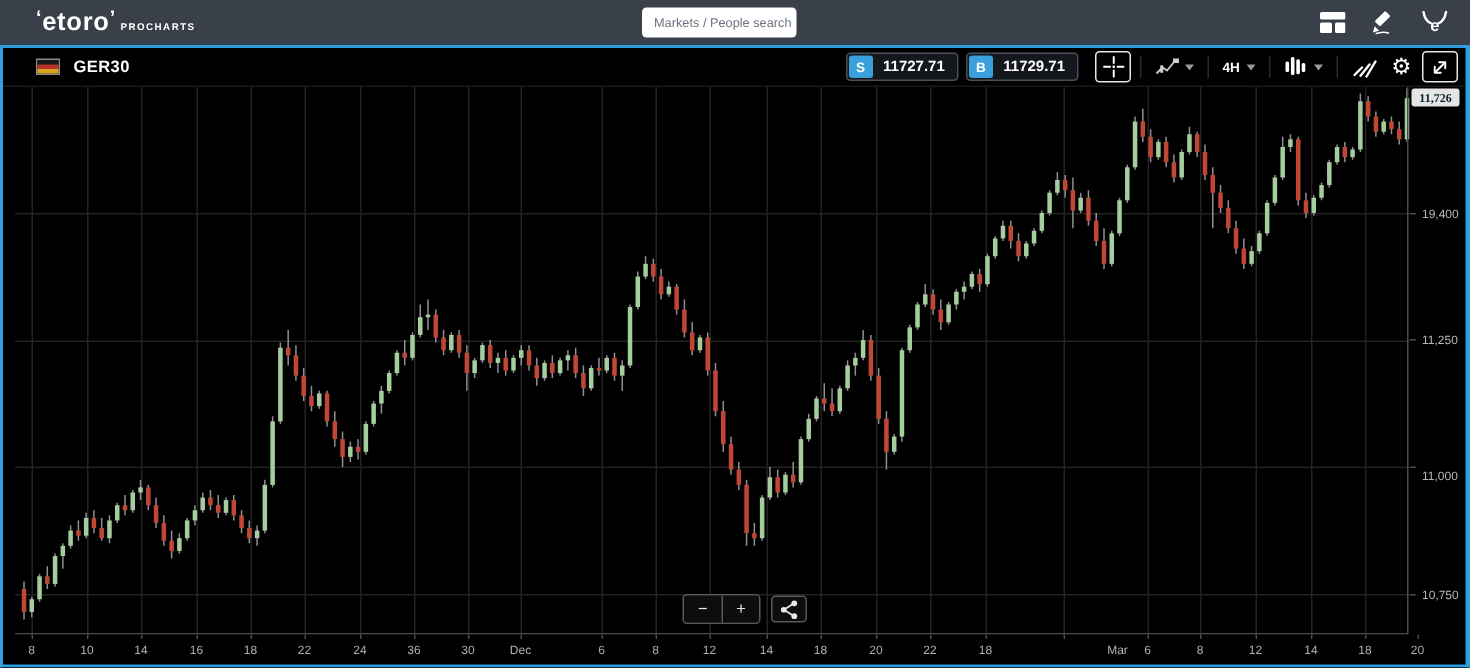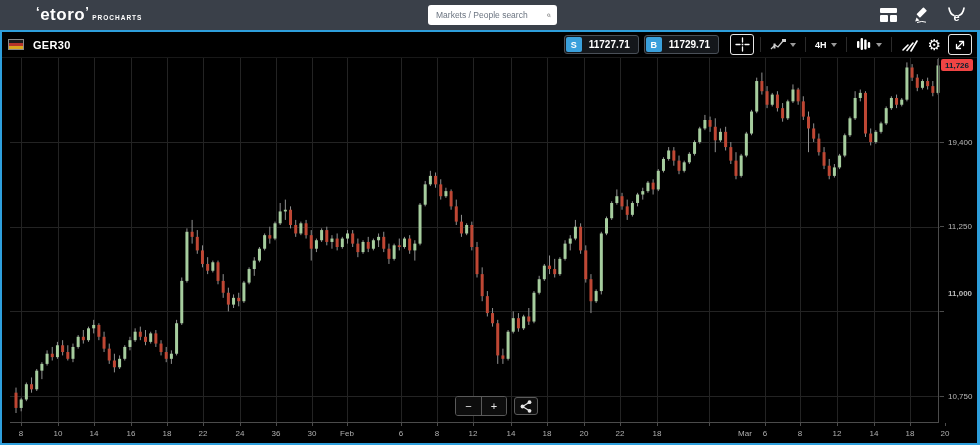--- a/index.html
+++ b/index.html
@@ -2,43 +2,43 @@
 <html><head>
 <meta charset="utf-8">
 <style>
   * { box-sizing: border-box; margin: 0; padding: 0; }
   html,body { width: 980px; height: 445px; background:#000; overflow:hidden;
     font-family:"Liberation Sans", sans-serif; }
 
   
   .header { position:relative; width:980px; height:30px; background:#3a4049;
     display:flex; align-items:center; }
-  .logo { display:flex; align-items:baseline; margin-left:36px; cursor:pointer;text-align:right; }
+  .logo { display:flex; align-items:baseline; margin-left:24px; cursor:pointer;text-align:right; }
   .logo-main { color:#fff; font-size:17px; font-weight:bold; letter-spacing:.5px; }
   .logo-main .horn { font-size:13px; position:relative; top:-4px; font-weight:bold; }
   .logo-sub { color:#fff; font-size:6.5px; font-weight:bold; letter-spacing:1px; margin-left:3px; }
-  .search-box { position:absolute; left:428px; top:5px; width:129px; height:20px;
+  .search-box { position:absolute; left:428px; top:5px; width:103px; height:20px;
     background:#fff; border-radius:3px; display:flex; align-items:center; }
   .search-box input { flex:1; border:none; outline:none; background:transparent;
     font-size:8.5px; color:#444; padding-left:8px; font-family:"Liberation Sans",sans-serif; }
   .search-box input::placeholder { color:#6b7480; }
   .search-box svg { margin-right:6px; }
   .header-icons { position:absolute; right:14px; top:0; height:30px; display:flex;
     align-items:center; gap:17px; }
   .hicon { cursor:pointer; display:flex; align-items:center; }
 
   .accent-line { width:980px; height:2px; background:#2e9fdc; }
 
   
   .window { position:relative; width:980px; height:413px; background:#000;
     border-left:2px solid #2e9fdc; border-right:3px solid #2e9fdc; border-bottom:2px solid #2e9fdc; }
 
   
   .toolbar { height:26px; display:flex; align-items:center; border-bottom:1px solid #181818; }
-  .instrument { display:flex; align-items:center; margin-left:6px; cursor:pointer; }
+  .instrument { display:flex; align-items:center; margin-left:22px; cursor:pointer; }
   .flag { width:16px; height:11px; border:1px solid #8a8a8a; margin-right:9px; display:block; }
   .flag .st { height:3px; }
   .instr-name { color:#fff; font-size:11px; font-weight:bold; letter-spacing:.3px; }
   .tb-right { margin-left:auto; display:flex; align-items:center; margin-right:5px; }
   .sb-group { display:flex; align-items:center; background:#14171b; border:1px solid #4a5058;
     border-radius:3px; height:19px; padding:1px; margin-right:5px; cursor:pointer; }
   .sb-letter { width:16px; height:15px; background:#3aa0dc; border-radius:2px; color:#fff;
     font-size:9px; font-weight:bold; display:flex; align-items:center; justify-content:center; }
   .sb-price { color:#fff; font-size:10px; font-weight:bold; padding:0 7px; }
   .tb-sep { width:1px; height:15px; background:#2b2b2b; margin:0 6px; }
@@ -49,23 +49,23 @@
     border-top:4px solid #9a9a9a; margin-left:4px; }
   .tf-label { color:#fff; font-size:9px; font-weight:bold; }
   .gear-glyph { color:#fff; font-size:15px; line-height:1; }
 
   
   .chart-region { position:relative; width:975px; height:385px; }
   #plot { position:absolute; left:8px; top:0; cursor:crosshair; }
   .y-axis { position:absolute; left:938px; top:0; width:37px; height:365px; }
   .y-label { position:absolute; left:8px; color:#b8b8b8; font-size:8px; white-space:nowrap; }
   .y-dash { position:absolute; left:0; width:4px; height:1px; background:#4b4b4b; }
-  .price-tag { position:absolute; left:1px; width:32px; height:12px; background:#ef4444;
+  .price-tag { position:absolute; left:1px; width:32px; height:12px; background:#e5e5e5;
     border-radius:2px; color:#04222f; font-size:8px; font-weight:bold;
-    display:flex; align-items:center; justify-content:center; }
+    display:flex; align-items:center; justify-content:center;font-family:Liberation Serif, serif; }
   .x-axis { position:absolute; left:8px; top:365px; width:930px; height:20px; }
   .x-label { position:absolute; top:6px; width:24px; margin-left:-12px; text-align:center;
     color:#b0b0b0; font-size:8px; }
   .x-tick { position:absolute; top:0; width:1px; height:3px; background:#4b4b4b; }
 
   
   .zoom-controls { position:absolute; left:453px; top:338px; display:flex; align-items:center; }
   .zoom-pair { display:flex; border:1px solid #5a5a5a; border-radius:3px; overflow:hidden; }
   .zoom-btn { width:25px; height:18px; background:#0d0d0d; color:#e8e8e8; font-size:11px;
     display:flex; align-items:center; justify-content:center; cursor:pointer; }
@@ -600,21 +600,21 @@
         <rect x="926.5000000000001" y="7.452574525745257" width="3" height="27.439024390243908" fill="#a6cd9e"></rect>
         <line x1="928.5" y1="0" x2="928.5" y2="365" stroke="#4b4b4b" stroke-width="1"></line>
         <line x1="0" y1="364.5" x2="929" y2="364.5" stroke="#4b4b4b" stroke-width="1"></line>
       </svg>
     <div class="y-axis" id="yaxis">
         <div class="y-dash" style="top: 83.5108px;"></div>
         <div class="y-label" style="top: 79.5108px;">19,400</div>
         <div class="y-dash" style="top: 168.199px;"></div>
         <div class="y-label" style="top: 164.199px;">11,250</div>
         <div class="y-dash" style="top: 252.888px;"></div>
-        <div class="y-label" style="top: 231px; font-weight: bold;">11,000</div>
+        <div class="y-label" style="top: 255px;">11,000</div>
         <div class="y-dash" style="top: 337.576px;"></div>
         <div class="y-label" style="top: 333.576px;">10,750</div>
         <div class="price-tag" style="top: 1.45257px;">11,726</div>
       </div>
     <div class="x-axis" id="xaxis">
         <div class="x-tick" style="left: 11px;"></div>
         <div class="x-label" style="left: 11px;">8</div>
         <div class="x-tick" style="left: 48px;"></div>
         <div class="x-label" style="left: 48px;">10</div>
         <div class="x-tick" style="left: 84px;"></div>
@@ -625,21 +625,21 @@
         <div class="x-label" style="left: 157px;">18</div>
         <div class="x-tick" style="left: 193px;"></div>
         <div class="x-label" style="left: 193px;">22</div>
         <div class="x-tick" style="left: 230px;"></div>
         <div class="x-label" style="left: 230px;">24</div>
         <div class="x-tick" style="left: 266px;"></div>
         <div class="x-label" style="left: 266px;">36</div>
         <div class="x-tick" style="left: 302px;"></div>
         <div class="x-label" style="left: 302px;">30</div>
         <div class="x-tick" style="left: 337px;"></div>
-        <div class="x-label" style="left: 337px;">Feb</div>
+        <div class="x-label" style="left: 337px;">Dec</div>
         <div class="x-tick" style="left: 391px;"></div>
         <div class="x-label" style="left: 391px;">6</div>
         <div class="x-tick" style="left: 427px;"></div>
         <div class="x-label" style="left: 427px;">8</div>
         <div class="x-tick" style="left: 463px;"></div>
         <div class="x-label" style="left: 463px;">12</div>
         <div class="x-tick" style="left: 501px;"></div>
         <div class="x-label" style="left: 501px;">14</div>
         <div class="x-tick" style="left: 537px;"></div>
         <div class="x-label" style="left: 537px;">18</div>

